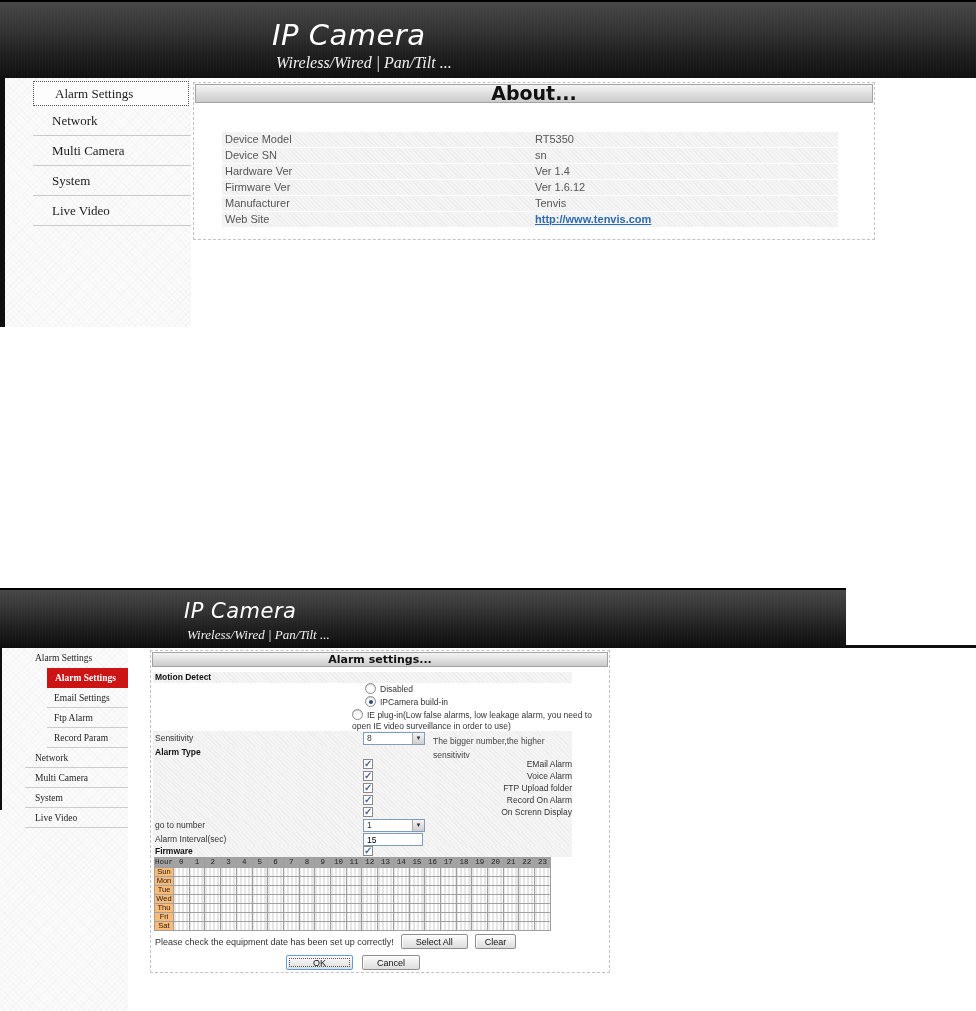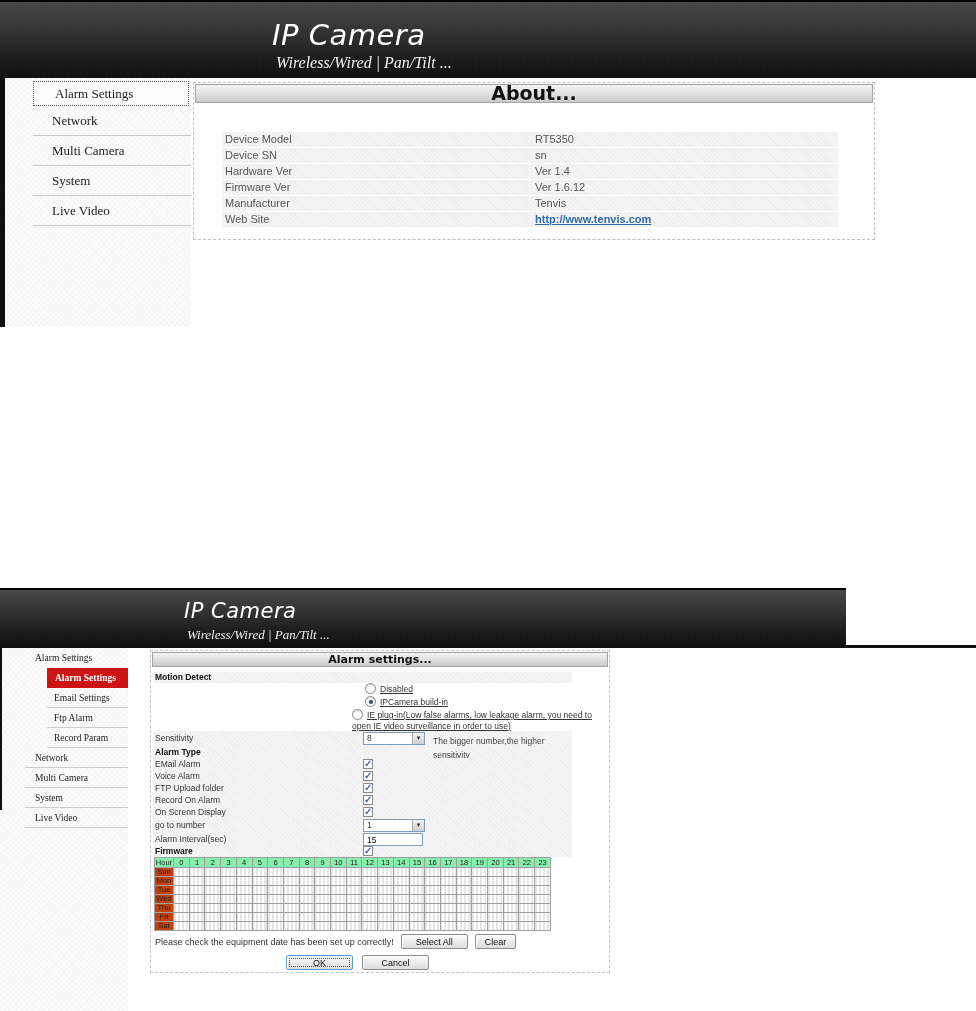--- a/index.html
+++ b/index.html
@@ -63,58 +63,58 @@
   .about-table{margin:29px 0 0 28px;width:616px;font-size:11px;color:#555;}
   .about-row{display:flex;height:15px;line-height:15px;margin-bottom:1px;}
   .about-label{width:310px;padding-left:3px;}
   .about-value{flex:1;}
   .about-link{font-weight:bold;text-decoration:underline;cursor:pointer;}
 
   
   .p2-content{padding:4px 2px 0 2px;font-size:8.5px;color:#333;}
   .p2-h{width:419px;height:11px;line-height:11px;font-weight:bold;color:#111;padding-left:2px;box-sizing:border-box;}
   .p2-row{position:relative;width:419px;}
-  .radio-row{height:13px;line-height:13px;padding-left:212px;text-decoration:underline;}
+  .radio-row{height:13px;line-height:13px;padding-left:212px;}
   .radio-wrap{height:22px;line-height:10.5px;padding-left:199px;width:252px;text-indent:0;}
   .radio{display:inline-block;width:9px;height:9px;border:1px solid #8a8a8a;border-radius:50%;
          background:#fdfdfd;vertical-align:-2px;margin-right:4px;box-shadow:inset 0 1px 1px rgba(0,0,0,.18);cursor:pointer;}
   .radio.on::after{content:"";display:block;width:4px;height:4px;margin:2.5px;border-radius:50%;background:#2c4a7c;}
   .row16{height:16px;line-height:14px;}
   .row14{height:14px;line-height:14px;}
-  .row12{height:12px;line-height:12px;}
+  .row12{height:12px;line-height:12px;text-align:right;}
   .row11{height:11px;line-height:11px;}
   .p2-label{padding-left:2px;}
   .sel{position:absolute;left:210px;top:1px;width:62px;height:13px;border:1px solid #7f9db9;
        background:#fff;box-sizing:border-box;line-height:11px;padding-left:3px;cursor:pointer;}
   .sel-arrow{position:absolute;right:0;top:0;width:11px;height:11px;font-size:6px;line-height:11px;
        text-align:center;color:#333;background:linear-gradient(#f4f4f4,#cfcfcf);border-left:1px solid #aaa;}
   .hint{position:absolute;left:280px;top:3px;color:#444;}
   .cb{position:absolute;left:210px;top:0;width:10px;height:10px;border:1px solid #888;
       background:#fff;box-sizing:border-box;cursor:pointer;}
   .cb.on::after{content:"\2713";position:absolute;left:0;top:-2px;font-size:10px;font-weight:bold;color:#49679c;}
   .tin{position:absolute;left:210px;top:1px;width:60px;height:13px;border:1px solid #7f9db9;
        font-size:8.5px;padding:0 3px;box-sizing:border-box;font-family:"Liberation Sans",sans-serif;}
 
   
   .sched{border-collapse:collapse;table-layout:fixed;width:397px;margin-left:1px;}
   .sched td{border:1px solid #a0a0a0;padding:0;font-size:7.5px;color:#222;text-align:center;overflow:hidden;}
-  .h-cell,.h-hour{height:9px;line-height:9px;background:#86efac;}
-  .d-label{height:8px;line-height:8px;background:#c2410c;}
+  .h-cell,.h-hour{height:9px;line-height:9px;background:#a3a3a3;font-family:Liberation Mono, monospace;}
+  .d-label{height:8px;line-height:8px;background:#fdba74;}
   .d-cell{background-image:repeating-linear-gradient(90deg,#cdcdcd 0,#cdcdcd 1px,transparent 1px,transparent 3.9px);cursor:pointer;}
 
   
   .note-row{margin-top:3px;display:flex;align-items:center;gap:7px;padding-left:2px;height:15px;}
   .note{font-size:9px;color:#333;}
   .wbtn{font-family:"Liberation Sans",sans-serif;font-size:9px;height:15px;line-height:12px;
         padding:0 9px;border:1px solid #8e8e8e;border-radius:2px;color:#111;cursor:pointer;
         background:linear-gradient(#fdfdfd,#dcdcdc);box-shadow:inset 1px 1px 0 #fff;}
   .btn-selall{padding:0 14px;}
   .ok-row{margin-top:6px;padding-left:133px;display:flex;gap:9px;}
   .btn-ok{width:67px;border-color:#5e9edc;outline:1px dotted #555;outline-offset:-4px;}
-  .btn-cancel{width:67px;}
+  .btn-cancel{width:58px;}
 </style>
 </head>
 <body>
 
 <div class="canvas">
 
   <div class="hdr hdr1">
     <div class="hdr-title">IP Camera</div>
     <div class="hdr-sub">Wireless/Wired | Pan/Tilt ...</div>
   </div>

